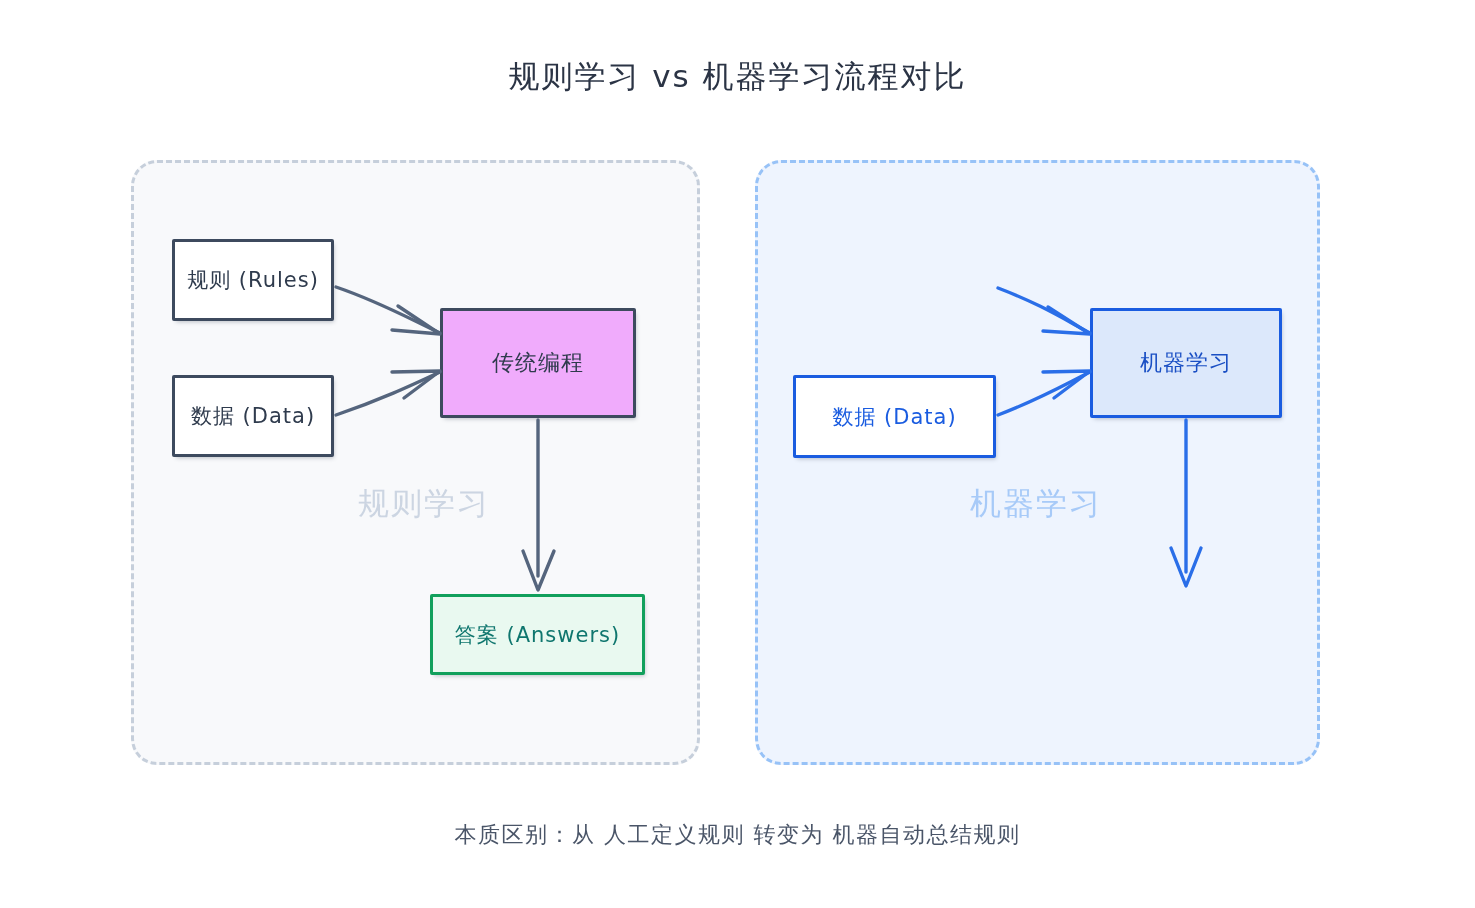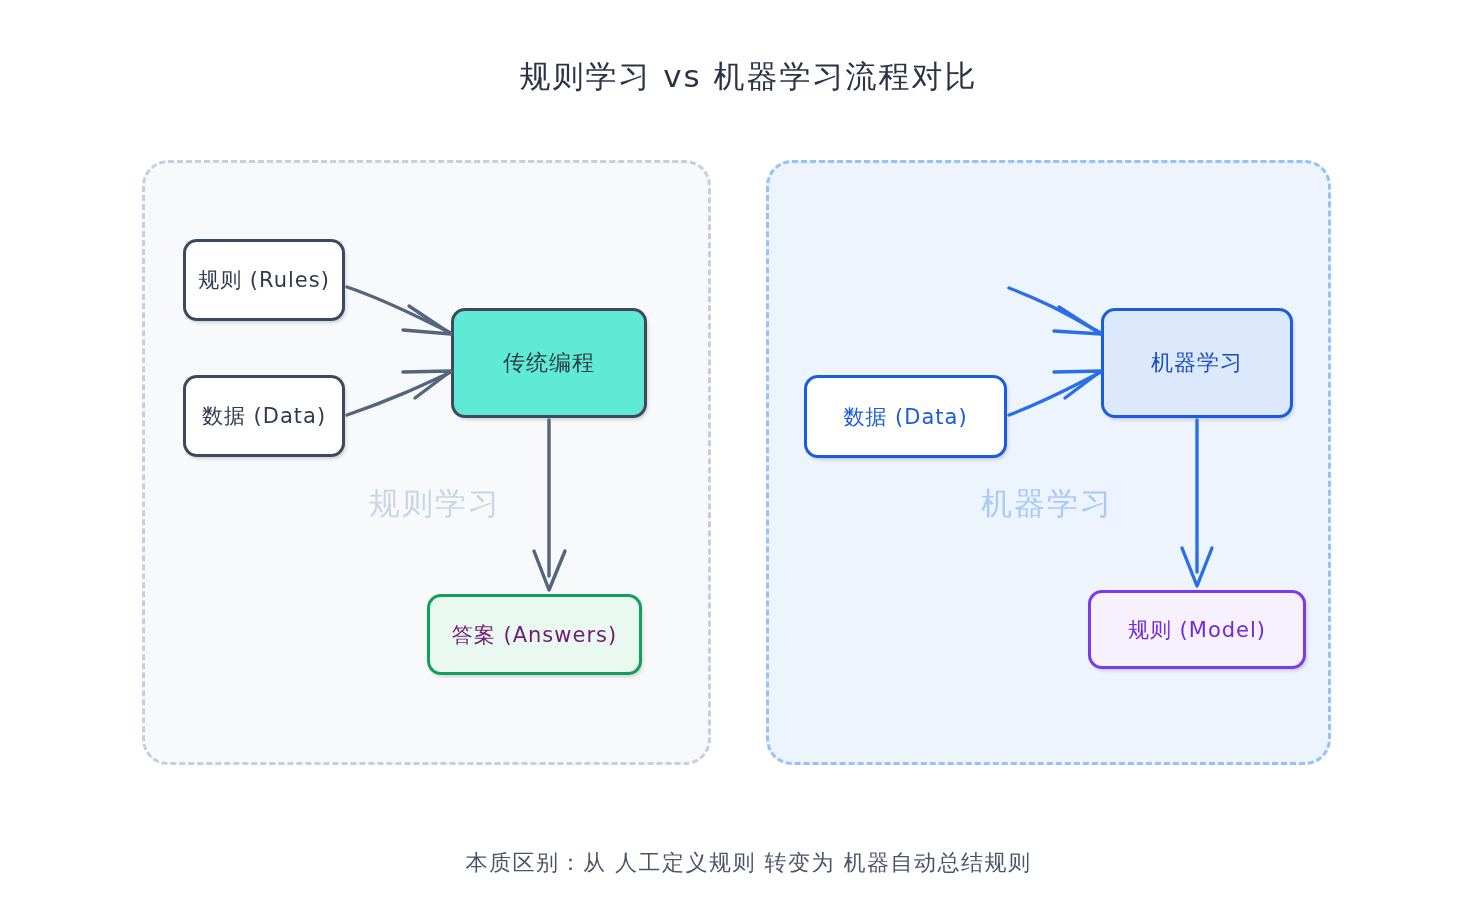--- a/index.html
+++ b/index.html
@@ -13,21 +13,20 @@
     position: relative;
     overflow: hidden;
     font-family: "DejaVu Sans", "Liberation Sans", sans-serif;
   }
 
   #canvas {
     position: absolute;
     inset: 0;
     width: 1180px;
     height: 908px;
-    margin-left: 11px;
   }
 
   .svg-layer {
     position: absolute;
     left: 0;
     top: 0;
     width: 1475px;
     height: 908px;
     pointer-events: none;
   }
@@ -88,49 +87,49 @@
   
   .node {
     position: absolute;
     box-sizing: border-box;
     display: flex;
     align-items: center;
     justify-content: center;
     font-size: 21px;
     letter-spacing: 1px;
     white-space: nowrap;
-    border-radius: 14px;
+    border-radius: 2px;
     box-shadow: 2px 3px 4px -2px rgba(40,50,70,0.28);
   }
 
   
   .node-rules {
     left: 172px; top: 239px; width: 162px; height: 82px;
     background: #ffffff;
     border: 3px solid #3d4a5e;
     color: #2f3b4d;
   }
   .node-data-left {
     left: 172px; top: 375px; width: 162px; height: 82px;
     background: #ffffff;
     border: 3px solid #3d4a5e;
     color: #2f3b4d;
   }
   .node-traditional {
     left: 440px; top: 308px; width: 196px; height: 110px;
-    background: #5eead4;
+    background: #f0abfc;
     border: 3px solid #3d4a5e;
     color: #2f3b4d;
     font-size: 22px;
   }
   .node-answers {
-    left: 416px; top: 594px; width: 215px; height: 81px;
+    left: 430px; top: 594px; width: 215px; height: 81px;
     background: #e9f9f0;
     border: 3px solid #11a05c;
-    color: #701a75;
+    color: #0f766e;
   }
 
   
   .node-labels {
     left: 793px; top: 239px; width: 203px; height: 83px;
     background: #ffffff;
     border: 3px solid #1a5ce0;
     color: #1a5ce0;
   }
   .node-data-right {
@@ -150,21 +149,21 @@
     left: 1077px; top: 590px; width: 218px; height: 79px;
     background: #f7f1fe;
     border: 3px solid #7c3aed;
     color: #7129e0;
   }
 
   
   .footer-note {
     position: absolute;
     left: 0;
-    top: 848px;
+    top: 820px;
     width: 1475px;
     text-align: center;
     font-size: 22px;
     letter-spacing: 1.5px;
     color: #4a5568;
   }
 </style>
 </head>
 <body>
 
@@ -178,21 +177,20 @@
   <div class="node node-rules">规则 (Rules)</div>
   <div class="node node-data-left">数据 (Data)</div>
   <div class="node node-traditional">传统编程</div>
   <div class="node node-answers">答案 (Answers)</div>
 
   <div class="panel panel-right"></div>
   <div class="panel-watermark wm-right">机器学习</div>
 
   <div class="node node-data-right">数据 (Data)</div>
   <div class="node node-ml">机器学习</div>
-  <div class="node node-model">规则 (Model)</div>
 
   <svg class="svg-layer" viewBox="0 0 1475 908">
 
     <g>
       <path d="M336,287 C 380,302 408,318 440,333" stroke="#55657d" stroke-width="3.4" fill="none" stroke-linecap="round"></path>
       <path d="M398,306 L440,334 L392,330" stroke="#55657d" stroke-width="3.4" fill="none" stroke-linecap="round" stroke-linejoin="round"></path>
     </g>
 
     <g>
       <path d="M336,415 C 380,400 410,386 440,372" stroke="#55657d" stroke-width="3.4" fill="none" stroke-linecap="round"></path>

